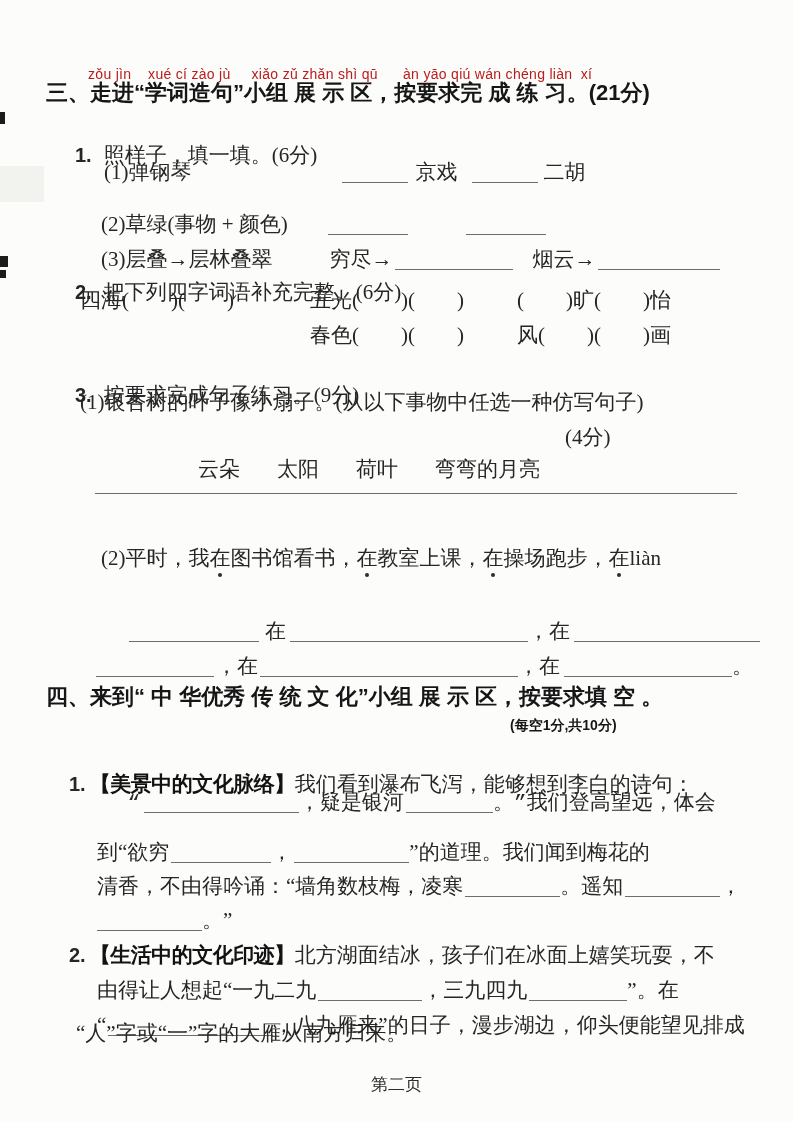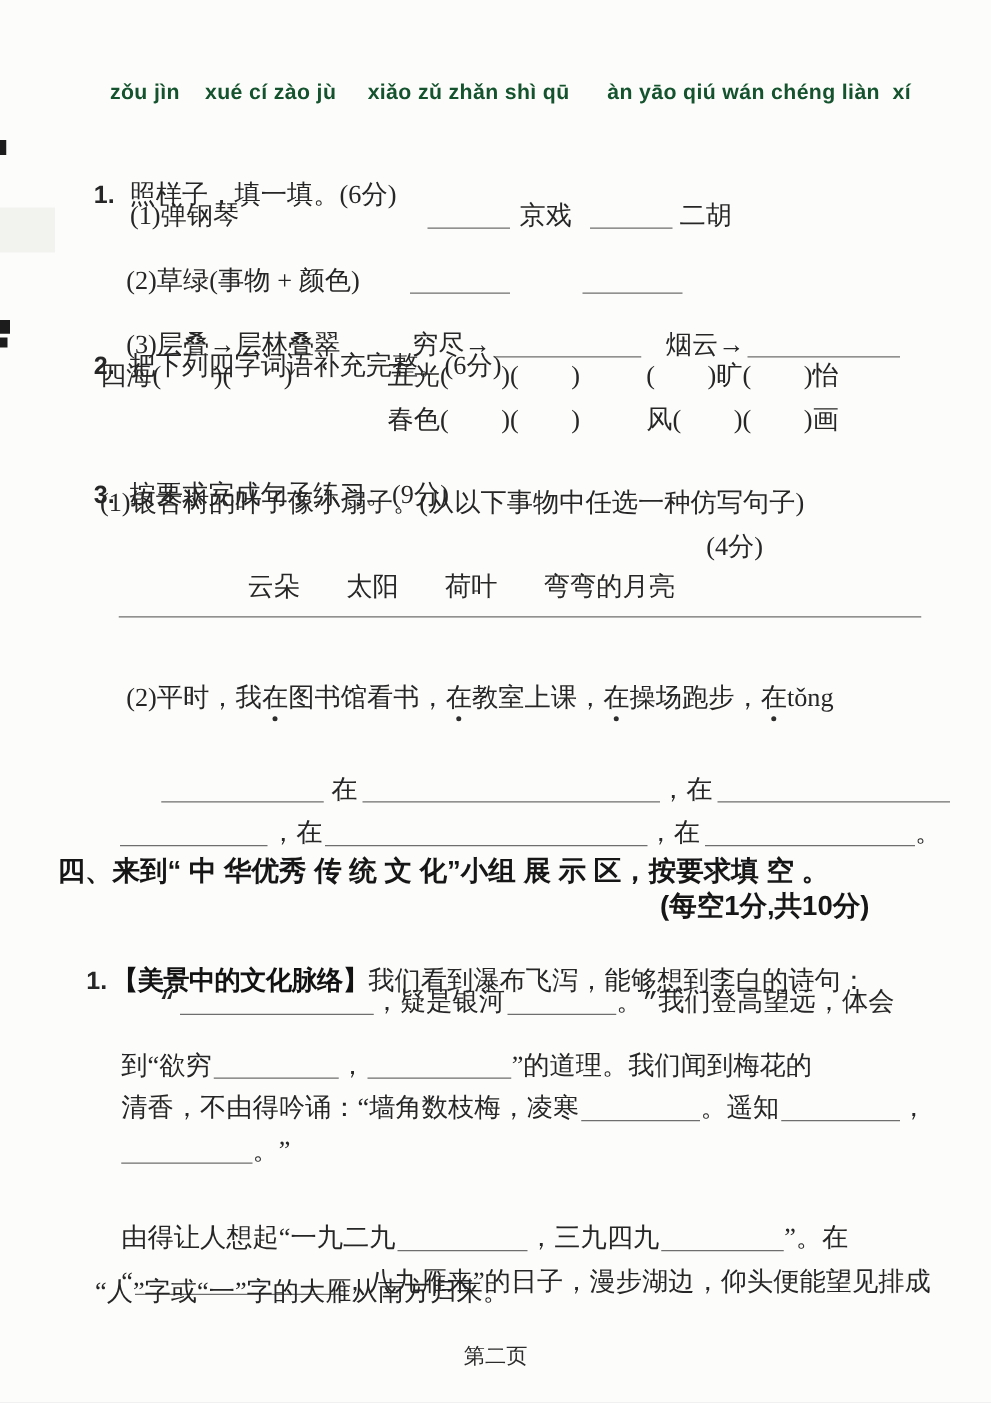--- a/index.html
+++ b/index.html
@@ -3,21 +3,21 @@
 <meta charset="utf-8">
 <style>
   html,body{margin:0;padding:0;background:#e8e8e8;}
   .page{
     position:relative;width:793px;height:1122px;margin:0 auto;
     background:#fcfcfb;overflow:hidden;
     font-family:"Liberation Serif",serif;color:#262626;
   }
   .ln{position:absolute;white-space:pre;font-size:21px;line-height:26px;}
   .hei{font-family:"Liberation Sans",sans-serif;font-weight:700;color:#161616;}
-  .py{font-family:"Liberation Sans",sans-serif;font-weight:700;font-size:17px;color:#14532d;letter-spacing:.3px;}
+  .py{font-family:"Liberation Sans",sans-serif;font-weight:400;font-size:14px;color:#b91c1c;letter-spacing:.3px;}
   .num{font-family:"Liberation Sans",sans-serif;font-weight:700;font-size:20px;display:inline-block;margin-right:12px;}
   .tag{font-family:"Liberation Sans",sans-serif;font-weight:700;color:#121212;letter-spacing:-.5px;}
   .blank{display:inline-block;border-bottom:1.4px solid #6e6e6e;height:14px;vertical-align:-4px;}
   .rule{position:absolute;border-bottom:1.4px solid #6e6e6e;height:0;}
   .zai{position:relative;display:inline-block;}
   .zai::after{content:"";position:absolute;left:50%;bottom:-6px;transform:translateX(-50%);
     width:4px;height:4px;border-radius:50%;background:#2d2d2d;}
   .bank{display:flex;gap:37px;}
   .footer{position:absolute;left:0;top:1073px;width:100%;text-align:center;
     font-family:"Liberation Sans",sans-serif;font-size:17px;color:#2b2b2b;}
@@ -28,34 +28,35 @@
 <body>
 
 <div class="page">
 
   <div class="smudge" style="left:0;top:166px;width:44px;height:36px;"></div>
   <div class="speck" style="left:0;top:112px;width:5px;height:12px;"></div>
   <div class="speck" style="left:0;top:256px;width:8px;height:11px;"></div>
   <div class="speck" style="left:0;top:270px;width:6px;height:8px;"></div>
 
   <div class="ln py" style="left:88px;top:61px;">zǒu jìn    xué cí zào jù     xiǎo zǔ zhǎn shì qū      àn yāo qiú wán chéng liàn  xí</div>
+  <div class="ln hei" style="left:46px;top:80px;font-size:22px;">三、走进“学词造句”小组 展 示 区，按要求完 成 练 习。(21分)</div>
 
   <div class="ln" style="left:54px;top:116px;">
     <span class="num">1.</span><span>照样子，填一填。(6分)</span>
   </div>
 
   <div class="ln" style="left:83px;top:133px;">
     <span>(1)弹钢琴</span><span class="blank" style="width:66px;margin-left:150px;"></span><span style="margin-left:8px;">京戏</span><span class="blank" style="width:66px;margin-left:14px;"></span><span style="margin-left:6px;">二胡</span>
   </div>
 
   <div class="ln" style="left:80px;top:185px;">
     <span>(2)草绿(事物 + 颜色)</span><span class="blank" style="width:80px;margin-left:40px;"></span><span class="blank" style="width:80px;margin-left:58px;"></span>
   </div>
 
-  <div class="ln" style="left:80px;top:236px;">
+  <div class="ln" style="left:80px;top:220px;">
     <span>(3)层叠→层林叠翠</span><span style="margin-left:57px;">穷尽→</span><span class="blank" style="width:118px;margin-left:2px;"></span><span style="margin-left:20px;">烟云→</span><span class="blank" style="width:122px;margin-left:2px;"></span>
   </div>
 
   <div class="ln" style="left:54px;top:253px;">
     <span class="num">2.</span><span>把下列四字词语补充完整。(6分)</span>
   </div>
 
   <div class="ln" style="left:80px;top:287px;">四海(　　)(　　)</div>
   <div class="ln" style="left:310px;top:287px;">五光(　　)(　　)</div>
   <div class="ln" style="left:517px;top:287px;">(　　)旷(　　)怡</div>
@@ -72,50 +73,53 @@
   <div class="ln bank" style="left:198px;top:456px;">
     <span>云朵</span>
     <span>太阳</span>
     <span>荷叶</span>
     <span>弯弯的月亮</span>
   </div>
 
   <div class="rule" style="left:95px;top:493px;width:642px;"></div>
 
   <div class="ln" style="left:80px;top:519px;">
-    <span>(2)平时，我</span><span class="zai">在</span><span>图书馆看书，</span><span class="zai">在</span><span>教室上课，</span><span class="zai">在</span><span>操场跑步，</span><span class="zai">在</span><span>tǒng</span>
+    <span>(2)平时，我</span><span class="zai">在</span><span>图书馆看书，</span><span class="zai">在</span><span>教室上课，</span><span class="zai">在</span><span>操场跑步，</span><span class="zai">在</span><span>liàn</span>
   </div>
 
   <div class="ln" style="left:108px;top:592px;">
     <span class="blank" style="width:130px;"></span><span style="margin-left:6px;">在</span><span class="blank" style="width:238px;margin-left:4px;"></span><span>，在</span><span class="blank" style="width:186px;margin-left:4px;"></span>
   </div>
 
   <div class="ln" style="left:75px;top:627px;">
     <span class="blank" style="width:118px;"></span><span style="margin-left:2px;">，在</span><span class="blank" style="width:258px;margin-left:2px;"></span><span>，在</span><span class="blank" style="width:168px;margin-left:4px;"></span><span>。</span>
   </div>
 
   <div class="ln hei" style="left:46px;top:684px;font-size:22px;">四、来到“ 中 华优秀 传 统 文 化”小组 展 示 区，按要求填 空 。</div>
-  <div class="ln hei" style="left:528px;top:712px;font-size:22px;">(每空1分,共10分)</div>
+  <div class="ln hei" style="left:510px;top:712px;font-size:14px;">(每空1分,共10分)</div>
 
   <div class="ln" style="left:48px;top:745px;">
     <span class="num" style="margin-right:4px;">1.</span><span class="tag">【美景中的文化脉络】</span><span>我们看到瀑布飞泻，能够想到李白的诗句：</span>
   </div>
   <div class="ln" style="left:77px;top:765px;font-family:Liberation Mono, monospace;">
     <span>“</span><span class="blank" style="width:155px;margin-left:4px;"></span><span>，疑是银河</span><span class="blank" style="width:87px;margin-left:2px;"></span><span>。”我们登高望远，体会</span>
   </div>
   <div class="ln" style="left:76px;top:813px;">
     <span>到“欲穷</span><span class="blank" style="width:100px;margin-left:2px;"></span><span>，</span><span class="blank" style="width:115px;margin-left:2px;"></span><span>”的道理。我们闻到梅花的</span>
   </div>
   <div class="ln" style="left:76px;top:847px;">
     <span>清香，不由得吟诵：“墙角数枝梅，凌寒</span><span class="blank" style="width:95px;margin-left:2px;"></span><span>。遥知</span><span class="blank" style="width:95px;margin-left:2px;"></span><span>，</span>
   </div>
   <div class="ln" style="left:76px;top:881px;">
     <span class="blank" style="width:105px;"></span><span>。”</span>
   </div>
 
+  <div class="ln" style="left:48px;top:916px;">
+    <span class="num" style="margin-right:4px;">2.</span><span class="tag">【生活中的文化印迹】</span><span>北方湖面结冰，孩子们在冰面上嬉笑玩耍，不</span>
+  </div>
   <div class="ln" style="left:76px;top:986px;">
     <span>“</span><span class="blank" style="width:165px;margin-left:2px;"></span><span>，八九雁来”的日子，漫步湖边，仰头便能望见排成</span>
   </div>
   <div class="ln" style="left:76px;top:951px;">
     <span>由得让人想起“一九二九</span><span class="blank" style="width:104px;margin-left:2px;"></span><span>，三九四九</span><span class="blank" style="width:98px;margin-left:2px;"></span><span>”。在</span>
   </div>
   <div class="ln" style="left:76px;top:1020px;">“人”字或“一”字的大雁从南方归来。</div>
 
   <div class="footer">第二页</div>
 </div>

